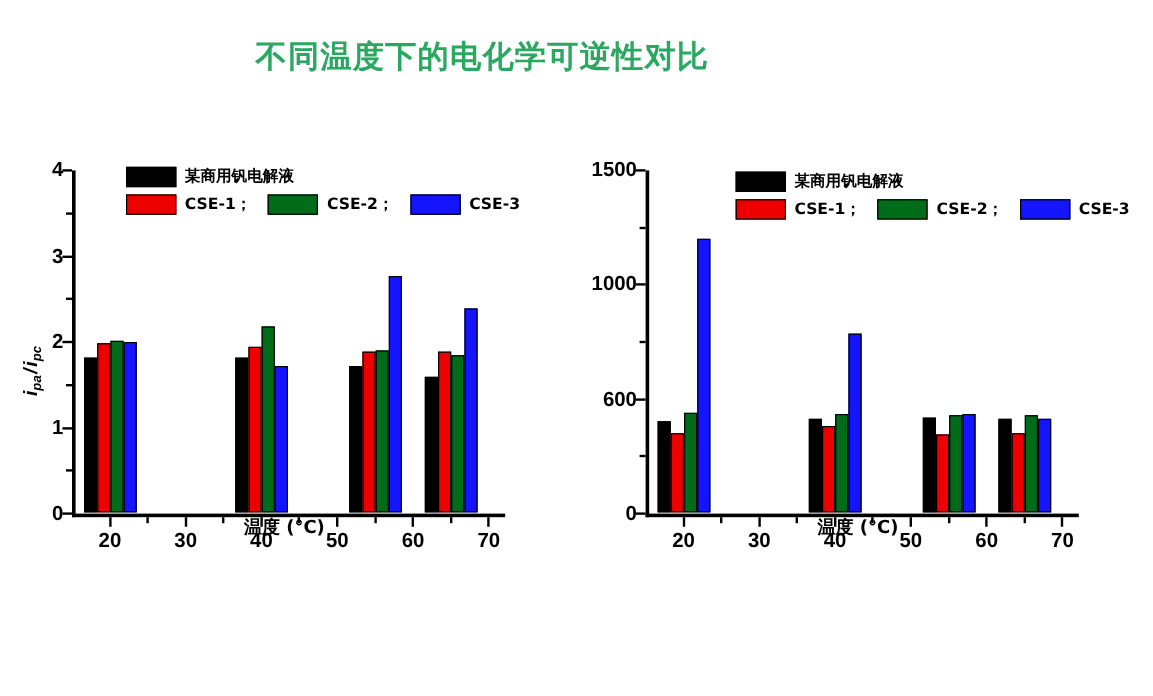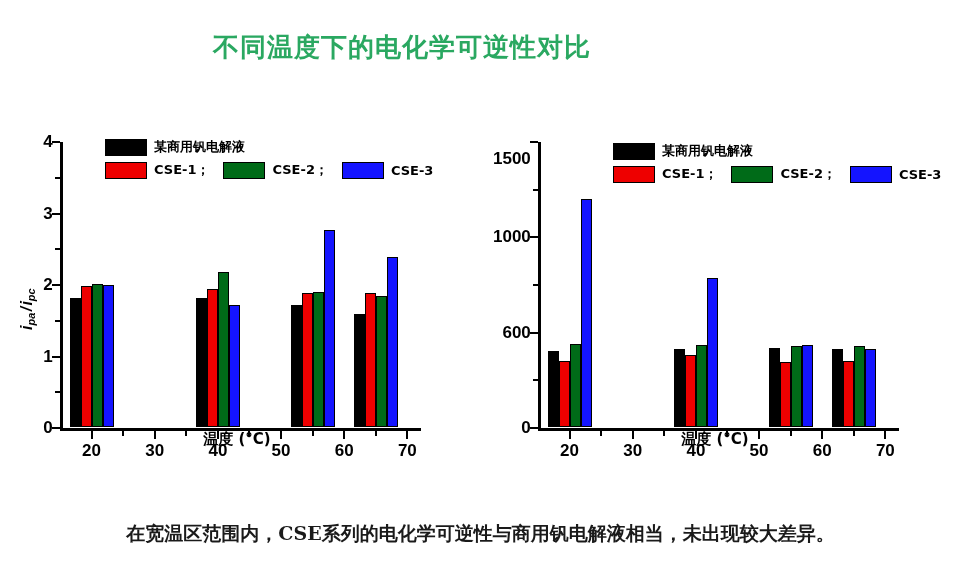--- a/index.html
+++ b/index.html
@@ -244,21 +244,21 @@
     <div class="plot" id="plot-right">
       <div class="axis-line axis-y"></div>
       <div class="axis-line axis-x"></div>
     <div class="tick ytick-major" style="top: 285px;"></div>
         <div class="ylabel-val" style="top: 286px;">0</div>
         <div class="tick ytick-major" style="top: 189.667px;"></div>
         <div class="ylabel-val" style="top: 190.667px;">600</div>
         <div class="tick ytick-major" style="top: 94.3333px;"></div>
         <div class="ylabel-val" style="top: 95.3333px;">1000</div>
         <div class="tick ytick-major" style="top: -1px;"></div>
-        <div class="ylabel-val" style="top: 0px; margin-top: 17px;">1500</div>
+        <div class="ylabel-val" style="top: 0px;">1500</div>
         <div class="tick ytick-minor" style="top: 237.333px;"></div>
         <div class="tick ytick-minor" style="top: 142px;"></div>
         <div class="tick ytick-minor" style="top: 46.6667px;"></div>
         <div class="tick xtick-major" style="left: 30.5789px;"></div>
         <div class="xlabel-val" style="left: 31.5789px;">20</div>
         <div class="tick xtick-major" style="left: 93.7368px;"></div>
         <div class="xlabel-val" style="left: 94.7368px;">30</div>
         <div class="tick xtick-major" style="left: 156.895px;"></div>
         <div class="xlabel-val" style="left: 157.895px;">40</div>
         <div class="tick xtick-major" style="left: 220.053px;"></div>
@@ -300,14 +300,13 @@
           <span class="legend-swatch" style="background: rgb(238, 0, 0);"></span>
           <span class="legend-text">CSE-1；</span>
           <span class="legend-swatch" style="background: rgb(0, 107, 24);"></span>
           <span class="legend-text">CSE-2；</span>
           <span class="legend-swatch" style="background: rgb(20, 20, 255);"></span>
           <span class="legend-text">CSE-3</span>
         </div>
       </div>
   </div>
 
-  <div id="caption">在宽温区范围内，CSE系列的电化学可逆性与商用钒电解液相当，未出现较大差异。</div>
 </div>
 
 </body></html>

